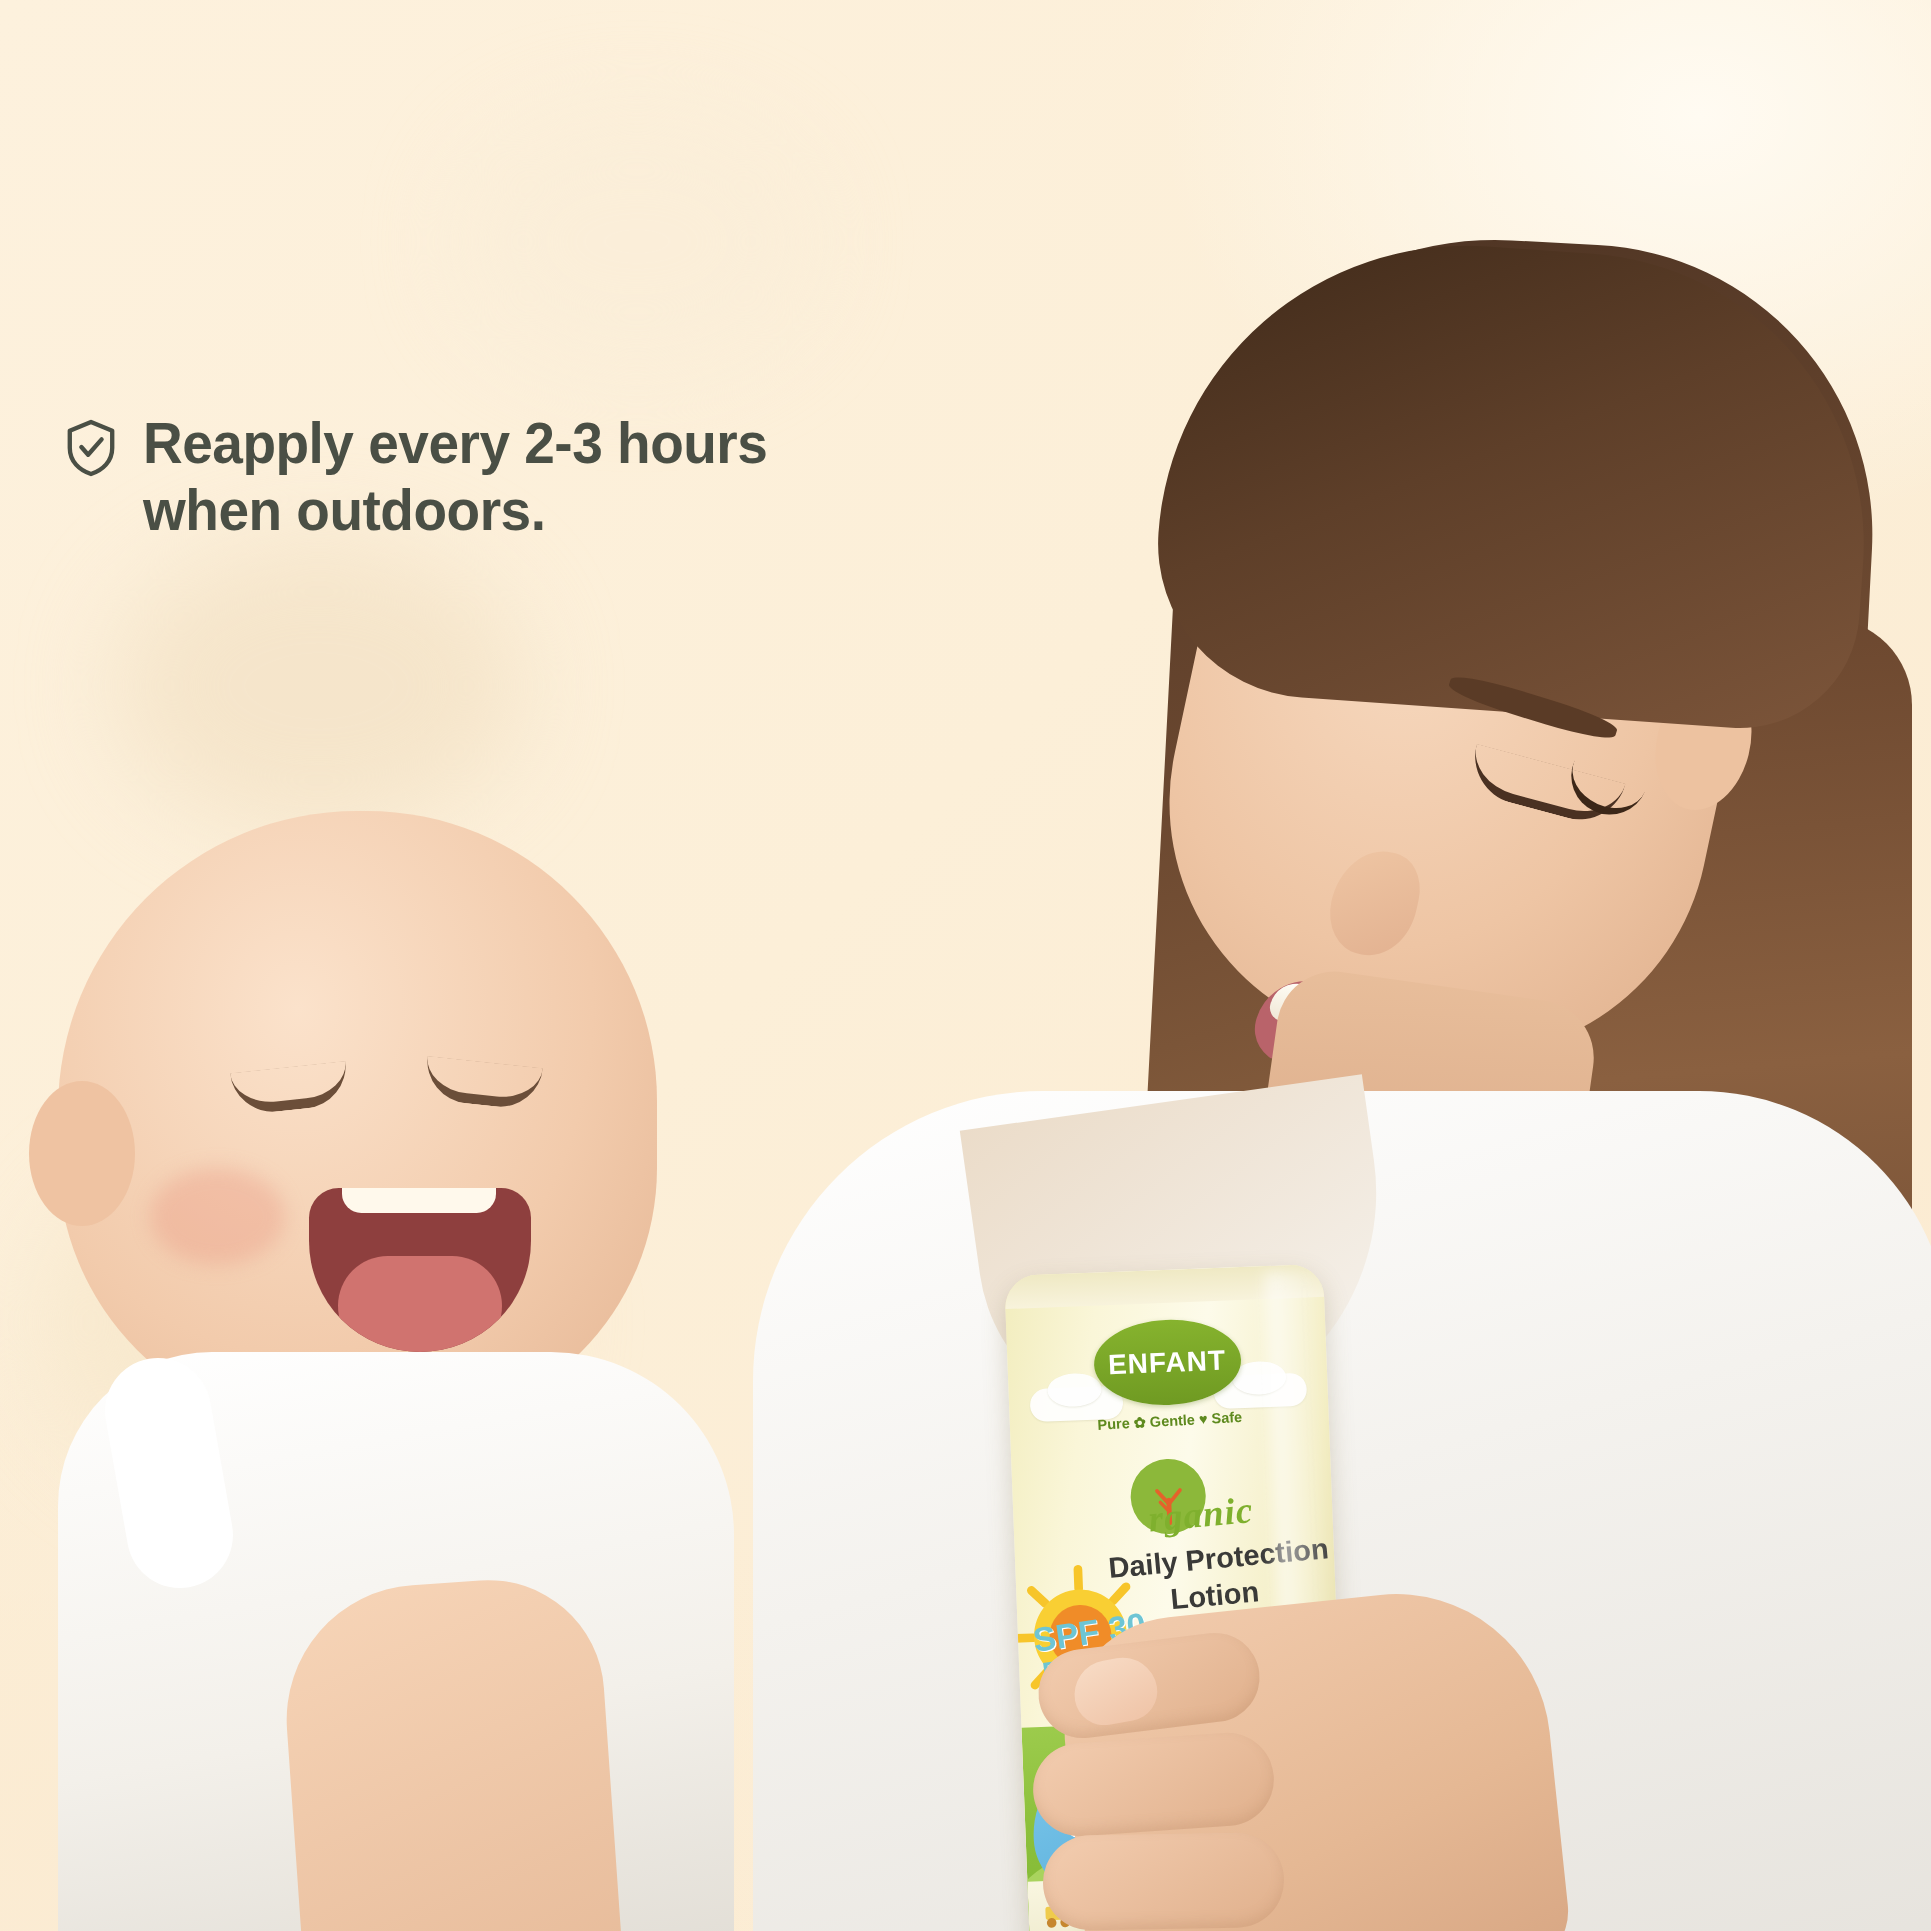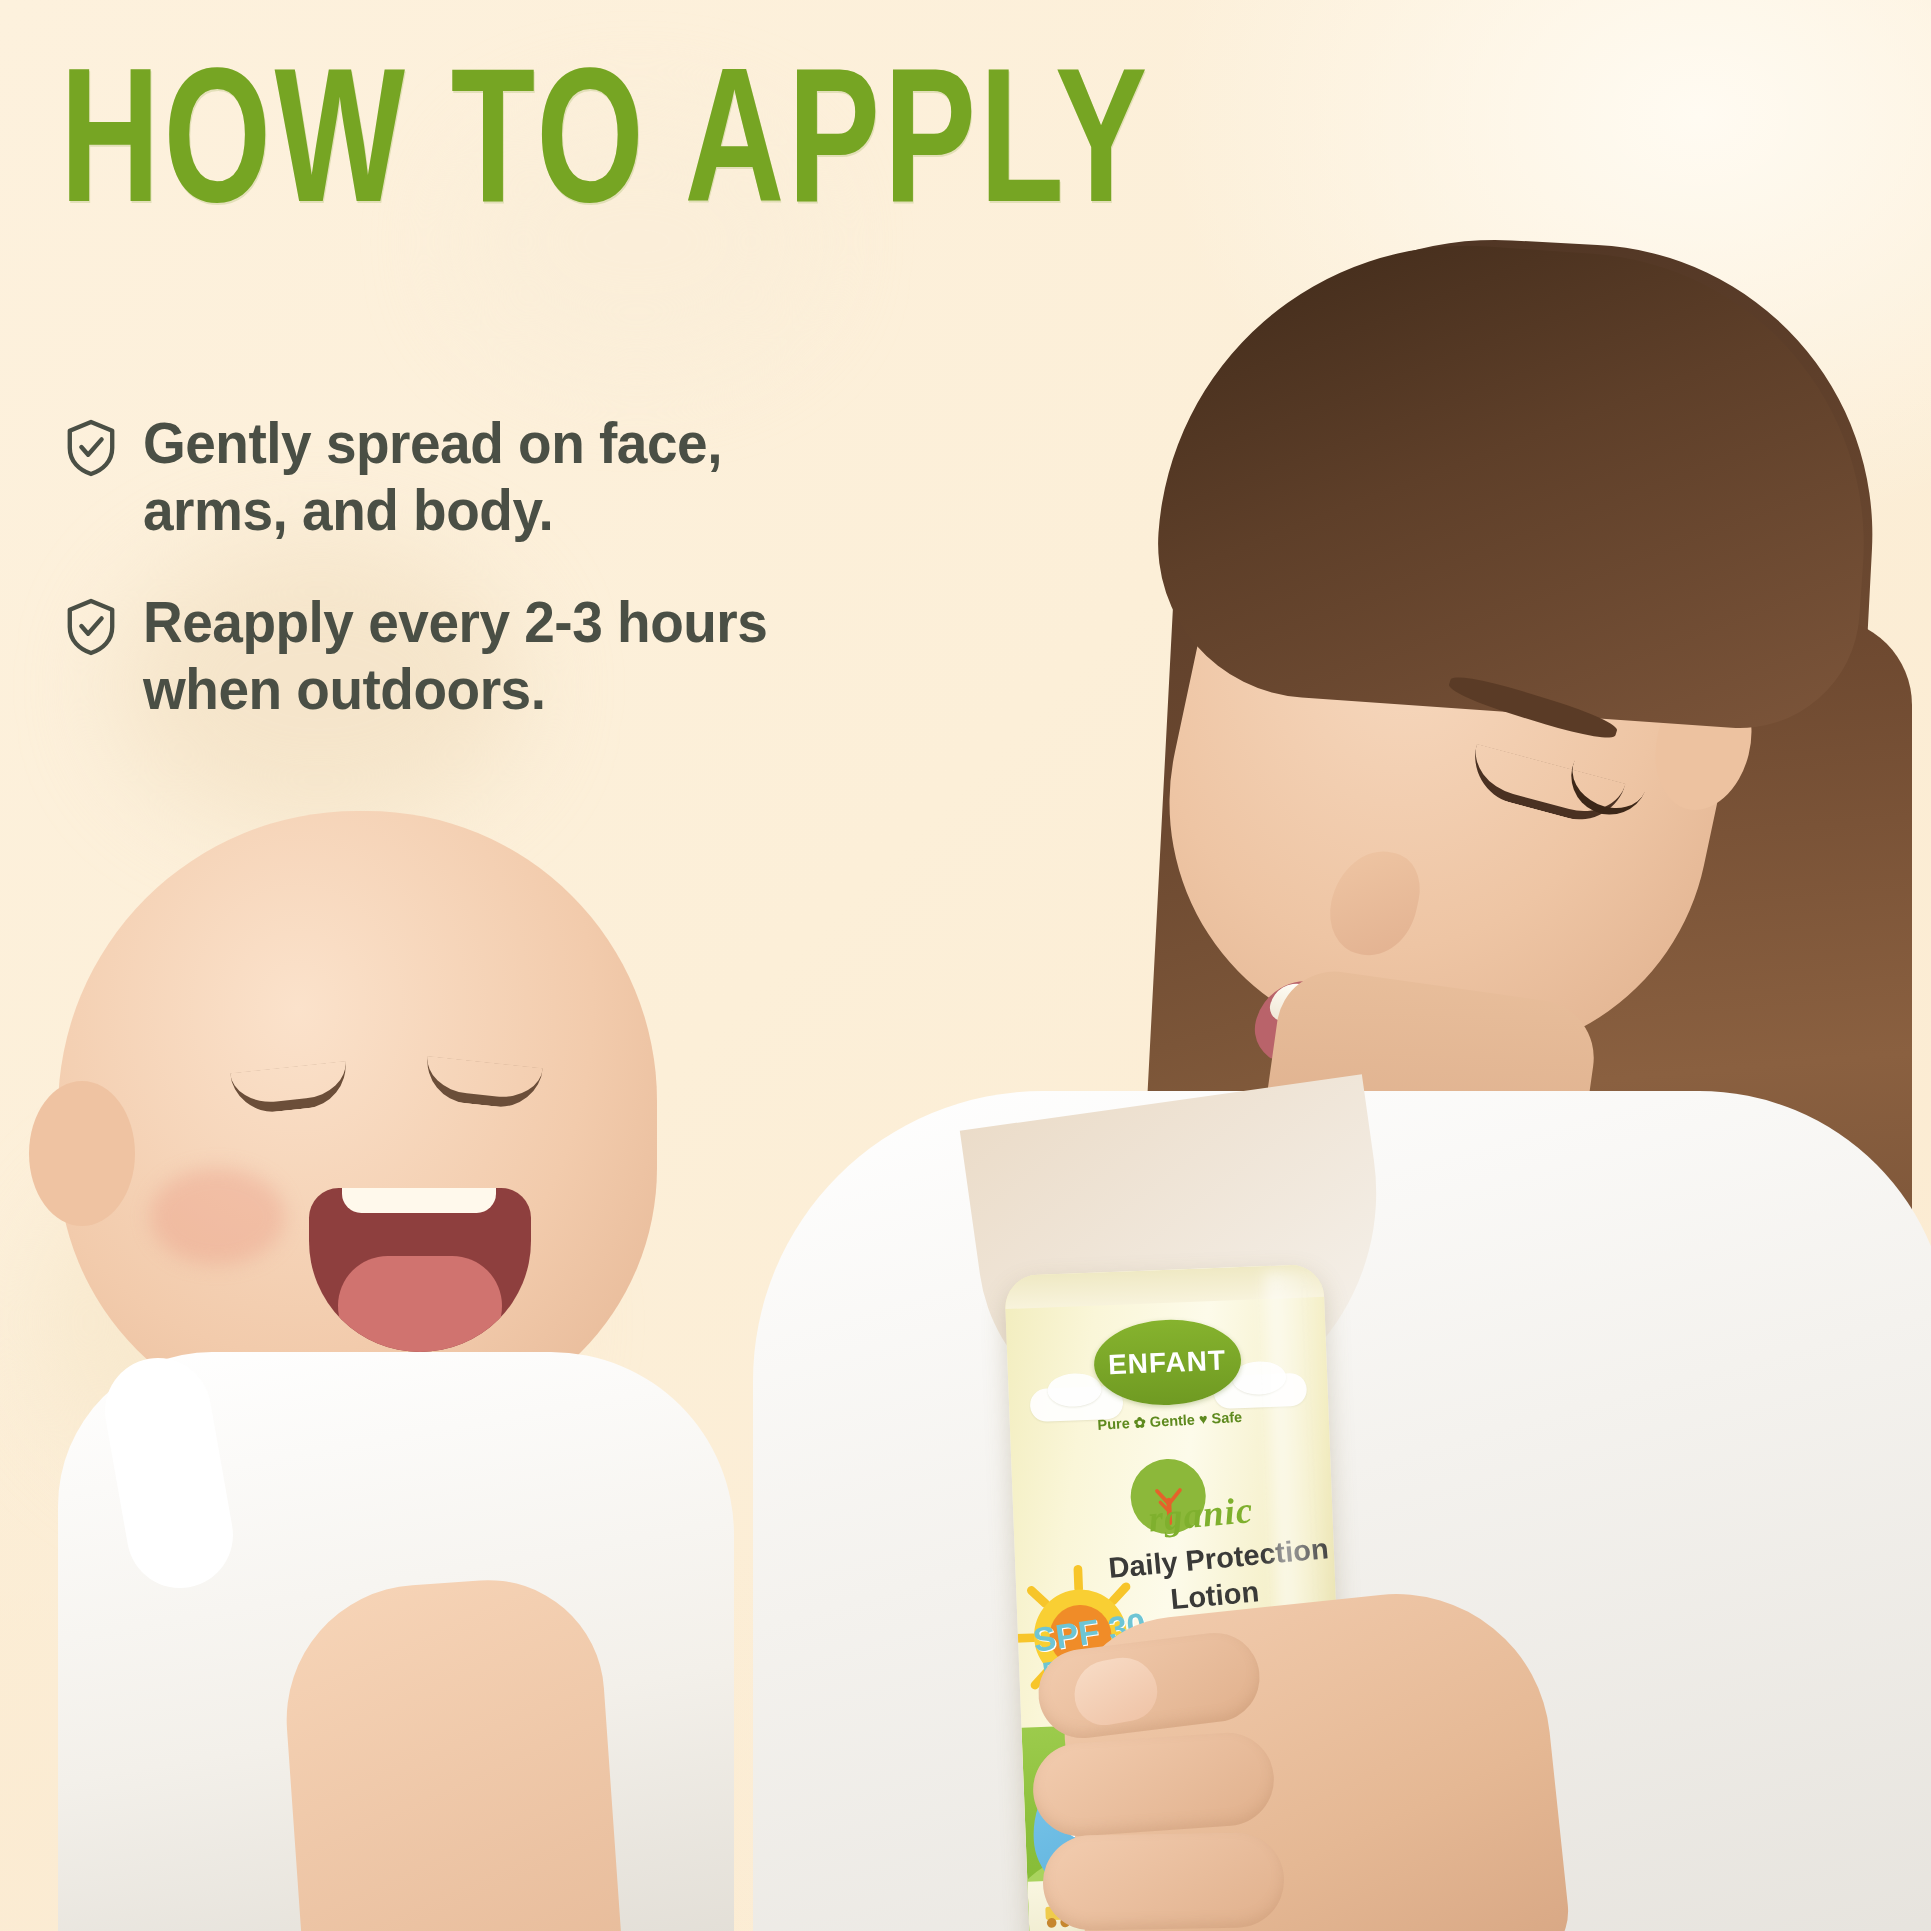--- a/index.html
+++ b/index.html
@@ -541,38 +541,25 @@
       <div class="tube-cap"></div>
     </div>
 
     <div class="hand"></div>
     <div class="finger f1"></div>
     <div class="nail"></div>
     <div class="finger f2"></div>
     <div class="finger f3"></div>
   </div>
 
-  <div class="title-wrap">
-    <h1 class="main-title">HOW TO APPLY</h1>
-  </div>
 
 
   <div class="bullets">
 
 
-    <div class="bullet">
-      <span class="bullet-icon">
-        <svg viewBox="0 0 56 62">
-          <path d="M28 4 L50 13 V31 C50 45 40 54 28 58 C16 54 6 45 6 31 V13 Z" fill="none" stroke="#4A4F45" stroke-width="4.5" stroke-linejoin="round"></path>
-          <path d="M18 30 L25 38 L39 22" fill="none" stroke="#4A4F45" stroke-width="4.5" stroke-linecap="round" stroke-linejoin="round"></path>
-        </svg>
-      </span>
-      <span class="bullet-text">Gently spread on face,
-arms, and body.</span>
-    </div>
 
     <div class="bullet">
       <span class="bullet-icon">
         <svg viewBox="0 0 56 62">
           <path d="M28 4 L50 13 V31 C50 45 40 54 28 58 C16 54 6 45 6 31 V13 Z" fill="none" stroke="#4A4F45" stroke-width="4.5" stroke-linejoin="round"></path>
           <path d="M18 30 L25 38 L39 22" fill="none" stroke="#4A4F45" stroke-width="4.5" stroke-linecap="round" stroke-linejoin="round"></path>
         </svg>
       </span>
       <span class="bullet-text">Reapply every 2-3 hours
 when outdoors.</span>

